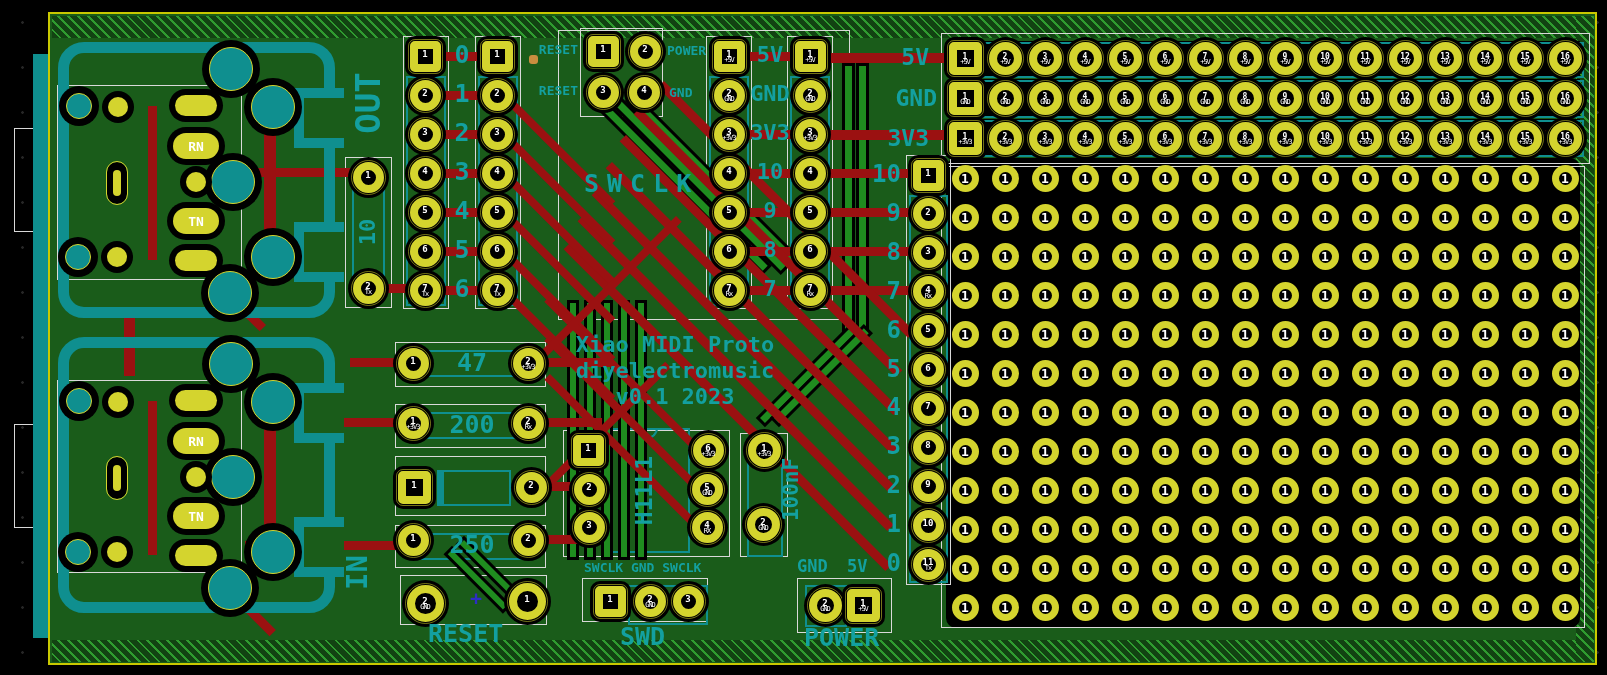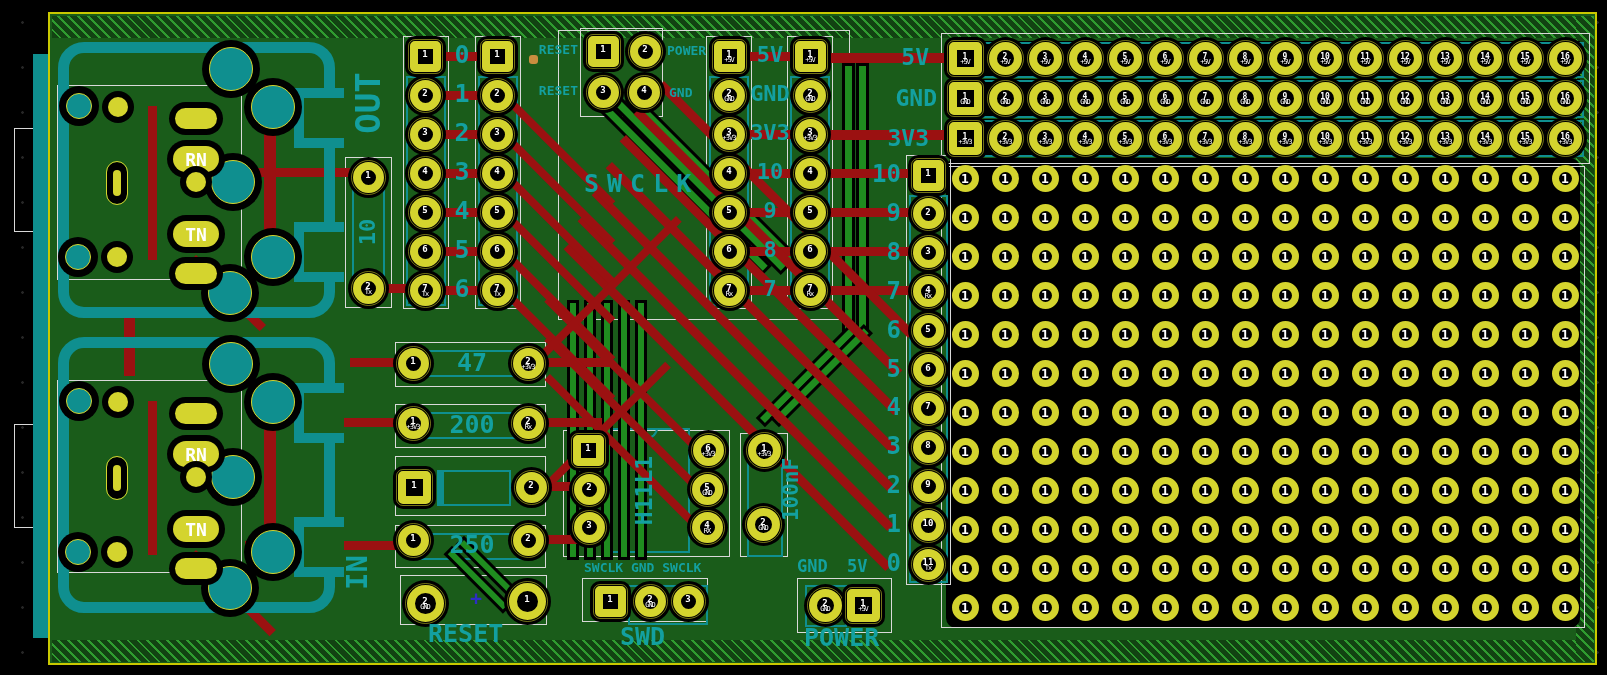--- a/index.html
+++ b/index.html
@@ -30,21 +30,21 @@
   .gp{border-width:7px;box-shadow:none;outline:none;}
   .gp .pn{font-size:13px;transform:translate(-50%,-50%);}
   .rp .pn{font-size:8px;}
   .tz{position:absolute;color:var(--text_teal);font-weight:bold;line-height:1;white-space:nowrap;}
   .rot{transform:rotate(-90deg);}
   .ctr{text-align:center;} .rgt{text-align:right;}
   .tealring{position:absolute;border-radius:50%;background:var(--copper_teal);
     border:1px solid var(--pad_yellow);box-shadow:0 0 0 7px #000;box-sizing:border-box;}
   .ydot{position:absolute;border-radius:50%;background:var(--pad_yellow);box-shadow:0 0 0 6px #000;}
   .oval{position:absolute;background:var(--pad_yellow);box-shadow:0 0 0 6px #000;
-    color:#fff;font-weight:bold;font-size:18px;display:flex;align-items:center;justify-content:center;margin-top:13px;}
+    color:#fff;font-weight:bold;font-size:13px;display:flex;align-items:center;justify-content:center;}
   .body{position:absolute;border:11px solid var(--copper_teal);border-radius:26px;box-sizing:border-box;}
   .notch{position:absolute;background:var(--board_green);border:10px solid var(--copper_teal);
     border-right:none;box-sizing:border-box;}
 </style>
 </head>
 <body>
 
 <div id="stage">
   <div id="board"></div>
   <div class="hatch" style="left:52px;top:16px;width:1541px;height:22px;"></div>
@@ -1229,20 +1229,23 @@
         <span class="pn">1</span>
       </div>
       <div class="pad gp" style="left: 1511.5px; top: 593.5px; width: 27px; height: 27px;">
         <span class="pn">1</span>
       </div>
       <div class="pad gp" style="left: 1551.5px; top: 593.5px; width: 27px; height: 27px;">
         <span class="pn">1</span>
       </div>
     </div>
 
+  <div class="tz ctr" style="left:540px;top:334px;width:270px;font-size:22px;">Xiao MIDI Proto</div>
+  <div class="tz ctr" style="left:540px;top:360px;width:270px;font-size:22px;">diyelectromusic</div>
+  <div class="tz ctr" style="left:540px;top:386px;width:270px;font-size:22px;">v0.1 2023</div>
   <div class="tz" style="left:584px;top:171px;font-size:25px;letter-spacing:8px;">SWCLK</div>
   <div class="tz rot ctr" style="left:323px;top:86px;width:90px;font-size:34px;">OUT</div>
   <div class="tz rot ctr" style="left:327px;top:558px;width:60px;font-size:29px;">IN</div>
   <div class="tz rgt" style="left:504px;top:43px;width:74px;font-size:13px;">RESET</div>
   <div class="tz rgt" style="left:504px;top:84px;width:74px;font-size:13px;">RESET</div>
   <div class="tz" style="left:667px;top:44px;font-size:13px;">POWER</div>
   <div class="tz" style="left:669px;top:86px;font-size:13px;">GND</div>
   <div class="tz" style="left:584px;top:561px;font-size:13px;">SWCLK GND SWCLK</div>
   <div class="tz" style="left:620px;top:624px;font-size:25px;">SWD</div>
   <div class="tz" style="left:804px;top:625px;font-size:25px;">POWER</div>

